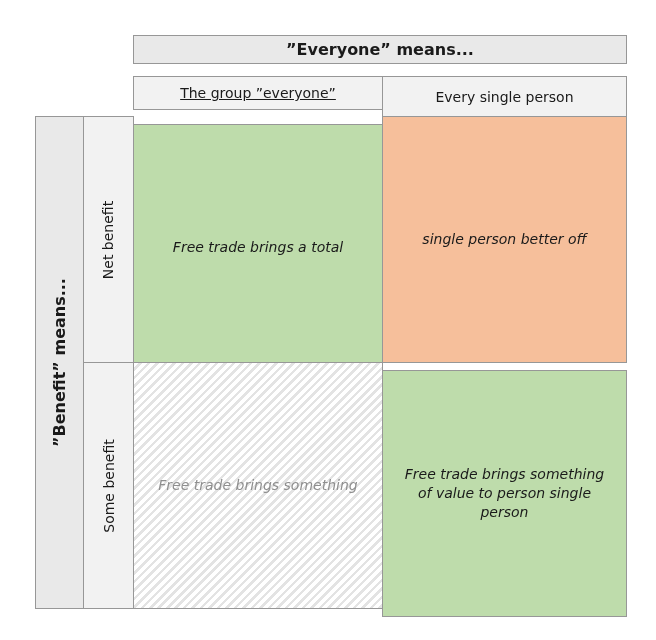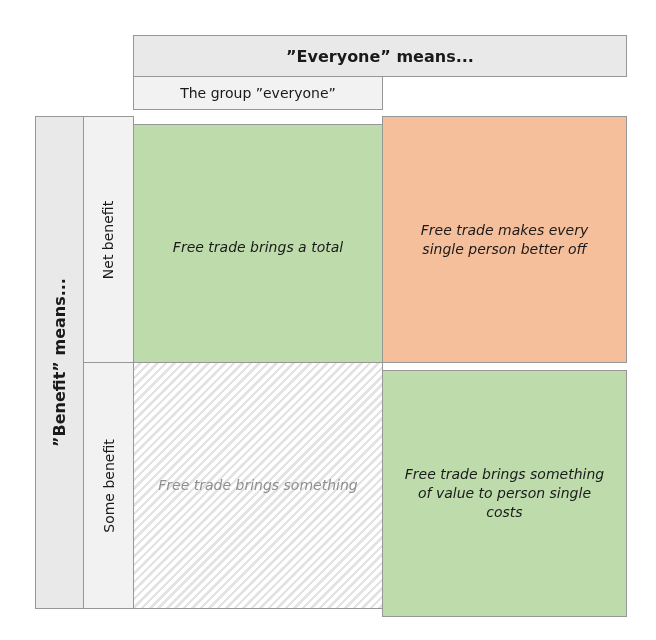--- a/index.html
+++ b/index.html
@@ -22,73 +22,75 @@
   .quad .line{ display:block; }
   .q-green{ background:var(--green);margin-top:8px; }
   .q-orange{ background:var(--orange); }
   .q-hatch{
     background:repeating-linear-gradient(135deg,
       #ffffff 0px, #ffffff 3.5px,
       var(--hatch-stripe) 3.5px, var(--hatch-stripe) 6px);
     color:var(--muted-text);
   }
   
-  .col-title   { left:133px; top:35px;  width:494px; height:42px; }
-  .col-sub-1   { left:133px; top:76px;  width:250px; height:34px; }
+  .col-title   { left:133px; top:35px;  width:494px; height:29px; }
+  .col-sub-1   { left:133px; top:76px;  width:250px; height:34px;text-decoration:underline; }
   .col-sub-2   { left:382px; top:76px;  width:245px; height:41px; }
   .row-title   { left:35px;  top:116px; width:49px;  height:493px; background:var(--header-dark); font-weight:bold; font-size:16px; }
   .row-sub-1   { left:83px;  top:116px; width:51px;  height:247px; background:var(--header-light); font-size:14px; }
   .row-sub-2   { left:83px;  top:362px; width:51px;  height:247px; background:var(--header-light); font-size:14px; }
   .quad-tl     { left:133px; top:116px; width:250px; height:247px; }
   .quad-tr     { left:382px; top:116px; width:245px; height:247px; }
   .quad-bl     { left:133px; top:362px; width:250px; height:247px; }
   .quad-br     { left:382px; top:362px; width:245px; height:247px; }
 </style>
 </head>
 <body>
 
 <div class="canvas">
 
   <div class="cell hdr1 col-title">
     <span>”Everyone” means...</span>
   </div>
   <div class="cell hdr2 col-sub-1">
     <span>The group ”everyone”</span>
   </div>
+  <div class="cell hdr2 col-sub-2">
+    <span>Every single person</span>
+  </div>
 
   <div class="cell row-title">
     <span class="vtext">”Benefit” means...</span>
   </div>
   <div class="cell row-sub-1">
     <span class="vtext">Net benefit</span>
   </div>
   <div class="cell row-sub-2">
     <span class="vtext">Some benefit</span>
   </div>
 
   <div class="cell quad q-green quad-tl">
     <span>
       <span class="line">Free trade brings a total</span>
     </span>
   </div>
 
   <div class="cell quad q-orange quad-tr">
     <span>
-      <span class="line">Free trade makes every</span>
       <span class="line">single person better off</span>
     </span>
   </div>
 
   <div class="cell quad q-hatch quad-bl">
     <span>
       <span class="line">Free trade brings something</span>
     </span>
   </div>
 
   <div class="cell quad q-green quad-br">
     <span>
       <span class="line">Free trade brings something</span>
       <span class="line">of value to person single</span>
-      <span class="line">costs</span>
+      <span class="line">person</span>
     </span>
   </div>
 
 </div>
 
 </body></html>

